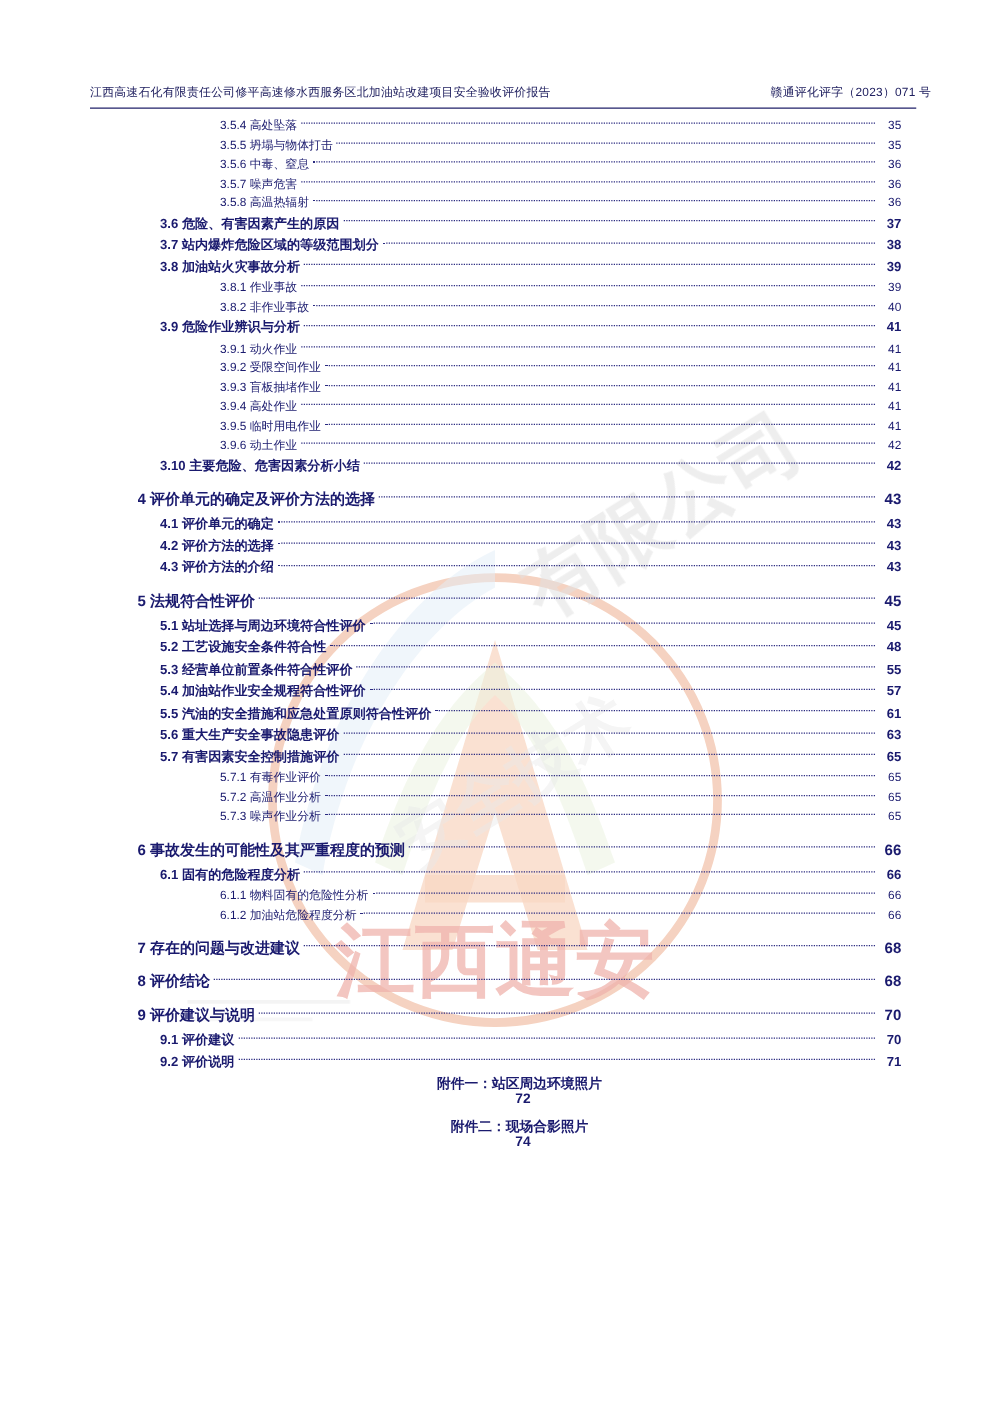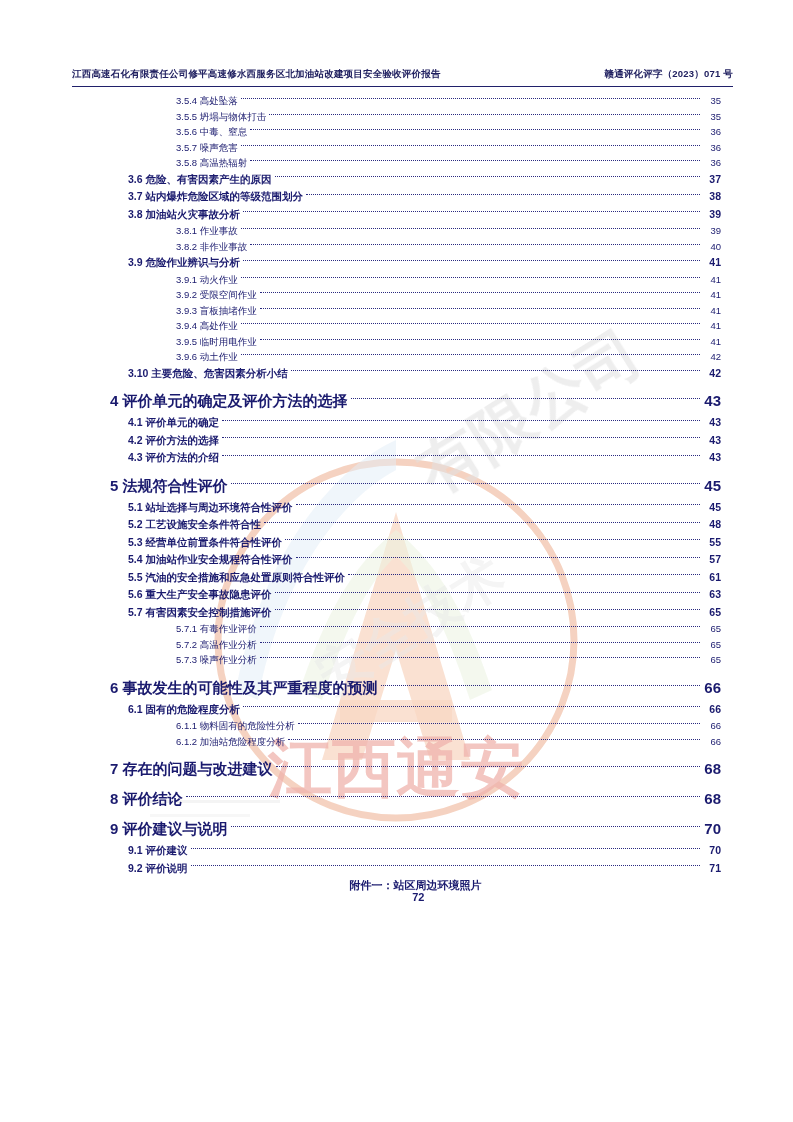--- a/index.html
+++ b/index.html
@@ -30,27 +30,27 @@
   .content {
     position: relative;
     z-index: 2;
   }
 
   
   .header {
     position: absolute;
     top: 68px;
     left: 72px;
-    right: 60px;
+    right: 48px;
     display: flex;
     justify-content: space-between;
     align-items: flex-end;
     font-size: 9.5px;
     color: #202060;
-    font-weight: bold;
+    font-weight: normal;
     letter-spacing: 0.2px;
   }
   .header-rule {
     position: absolute;
     top: 86px;
     left: 72px;
     right: 60px;
     border-bottom: 1px solid #20206a;
   }
 
@@ -80,21 +80,21 @@
     height: 0;
   }
   .toc-page {
     flex: 0 0 auto;
     text-align: right;
     min-width: 18px;
   }
 
   
   .lvl1 {
-    font-size: 15px;
+    font-size: 12px;
     font-weight: bold;
     padding-left: 0px;
     margin-top: 15px;
     margin-bottom: 9px;
   }
   .lvl2 {
     font-size: 10.5px;
     font-weight: bold;
     padding-left: 18px;
     margin-bottom: 7px;
@@ -360,16 +360,21 @@
         <div class="toc-row lvl2">
           <span class="toc-label">9.2 评价说明</span>
           <span class="toc-dots"></span>
           <span class="toc-page">71</span>
         </div>
         <div class="toc-row app">
           <span class="toc-label">附件一：站区周边环境照片</span>
           <span class="toc-dots"></span>
           <span class="toc-page">72</span>
         </div>
+        <div class="toc-row app">
+          <span class="toc-label">附件二：现场合影照片</span>
+          <span class="toc-dots"></span>
+          <span class="toc-page">74</span>
+        </div>
       </div>
 
   </div>
 </div>
 
 </body></html>

